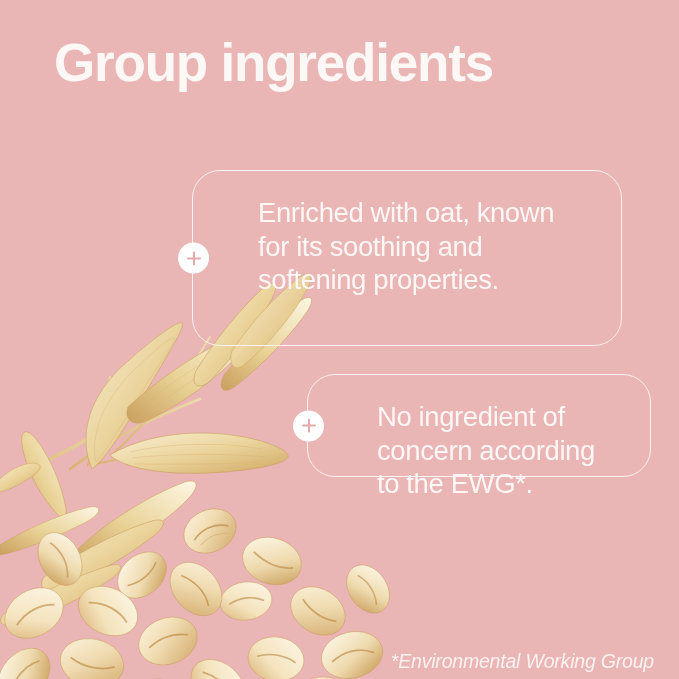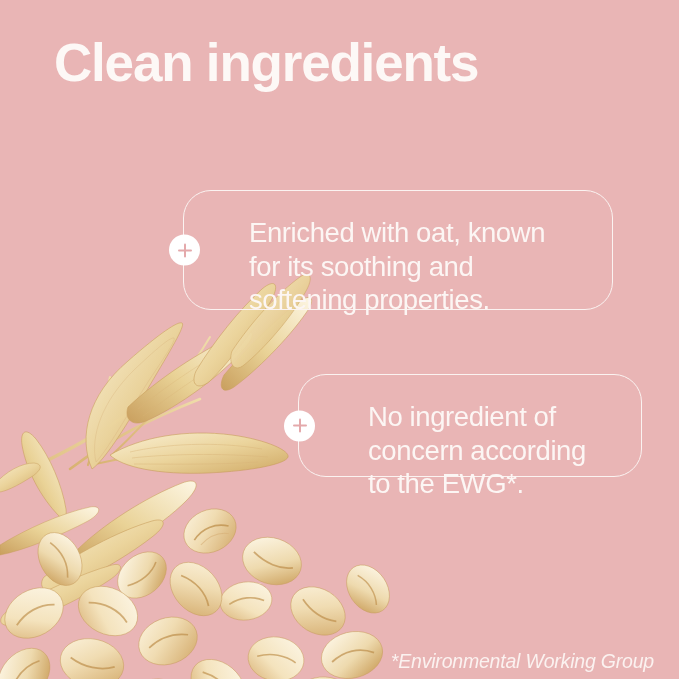--- a/index.html
+++ b/index.html
@@ -31,22 +31,22 @@
   }
 
   
   .card {
     position: absolute;
     box-sizing: border-box;
     border: 1.4px solid #FBF3F1;
     border-radius: 28px;
     background: transparent;
   }
-  #card-0 { left: 183px; top: 170px; width: 430px; height: 120px; margin-top: 20px; }
-  #card-1 { left: 298px; top: 374px; width: 344px; height: 103px; }
+  #card-0 { left: 192px; top: 170px; width: 430px; height: 176px; }
+  #card-1 { left: 307px; top: 374px; width: 344px; height: 103px; }
 
   .card-text {
     position: absolute;
     color: #FCF6F4;
     font-size: 27.5px;
     line-height: 33.5px;
     letter-spacing: -0.4px;
     white-space: pre-line;
   }
   #card-0 .card-text { left: 65px; top: 25px; width: 355px; }
@@ -258,21 +258,21 @@
       <g transform="translate(60,452) rotate(22)">
         <ellipse rx="30" ry="22" fill="url(#gFlakeC)" stroke="#C79C5B" stroke-width="0.5"></ellipse>
       </g>
       <g transform="translate(368,330) rotate(56)">
         <ellipse rx="26" ry="19" fill="url(#gFlakeB)" stroke="#C79C5B" stroke-width="0.5"></ellipse>
         <path d="M-17 1 C -5 -5, 8 -4, 18 2" stroke="#BE8F4B" stroke-width="1.5" fill="none" opacity="0.65"></path>
       </g>
     </g>
   </svg>
 
-  <div id="page-title">Clean ingredients</div>
+  <div id="page-title">Group ingredients</div>
 
   <div class="card" id="card-0">
     <div class="plus-badge">
       <span class="bar h"></span>
       <span class="bar v"></span>
     </div>
     <div class="card-text">Enriched with oat, known
 for its soothing and
 softening properties.</div>
   </div>

